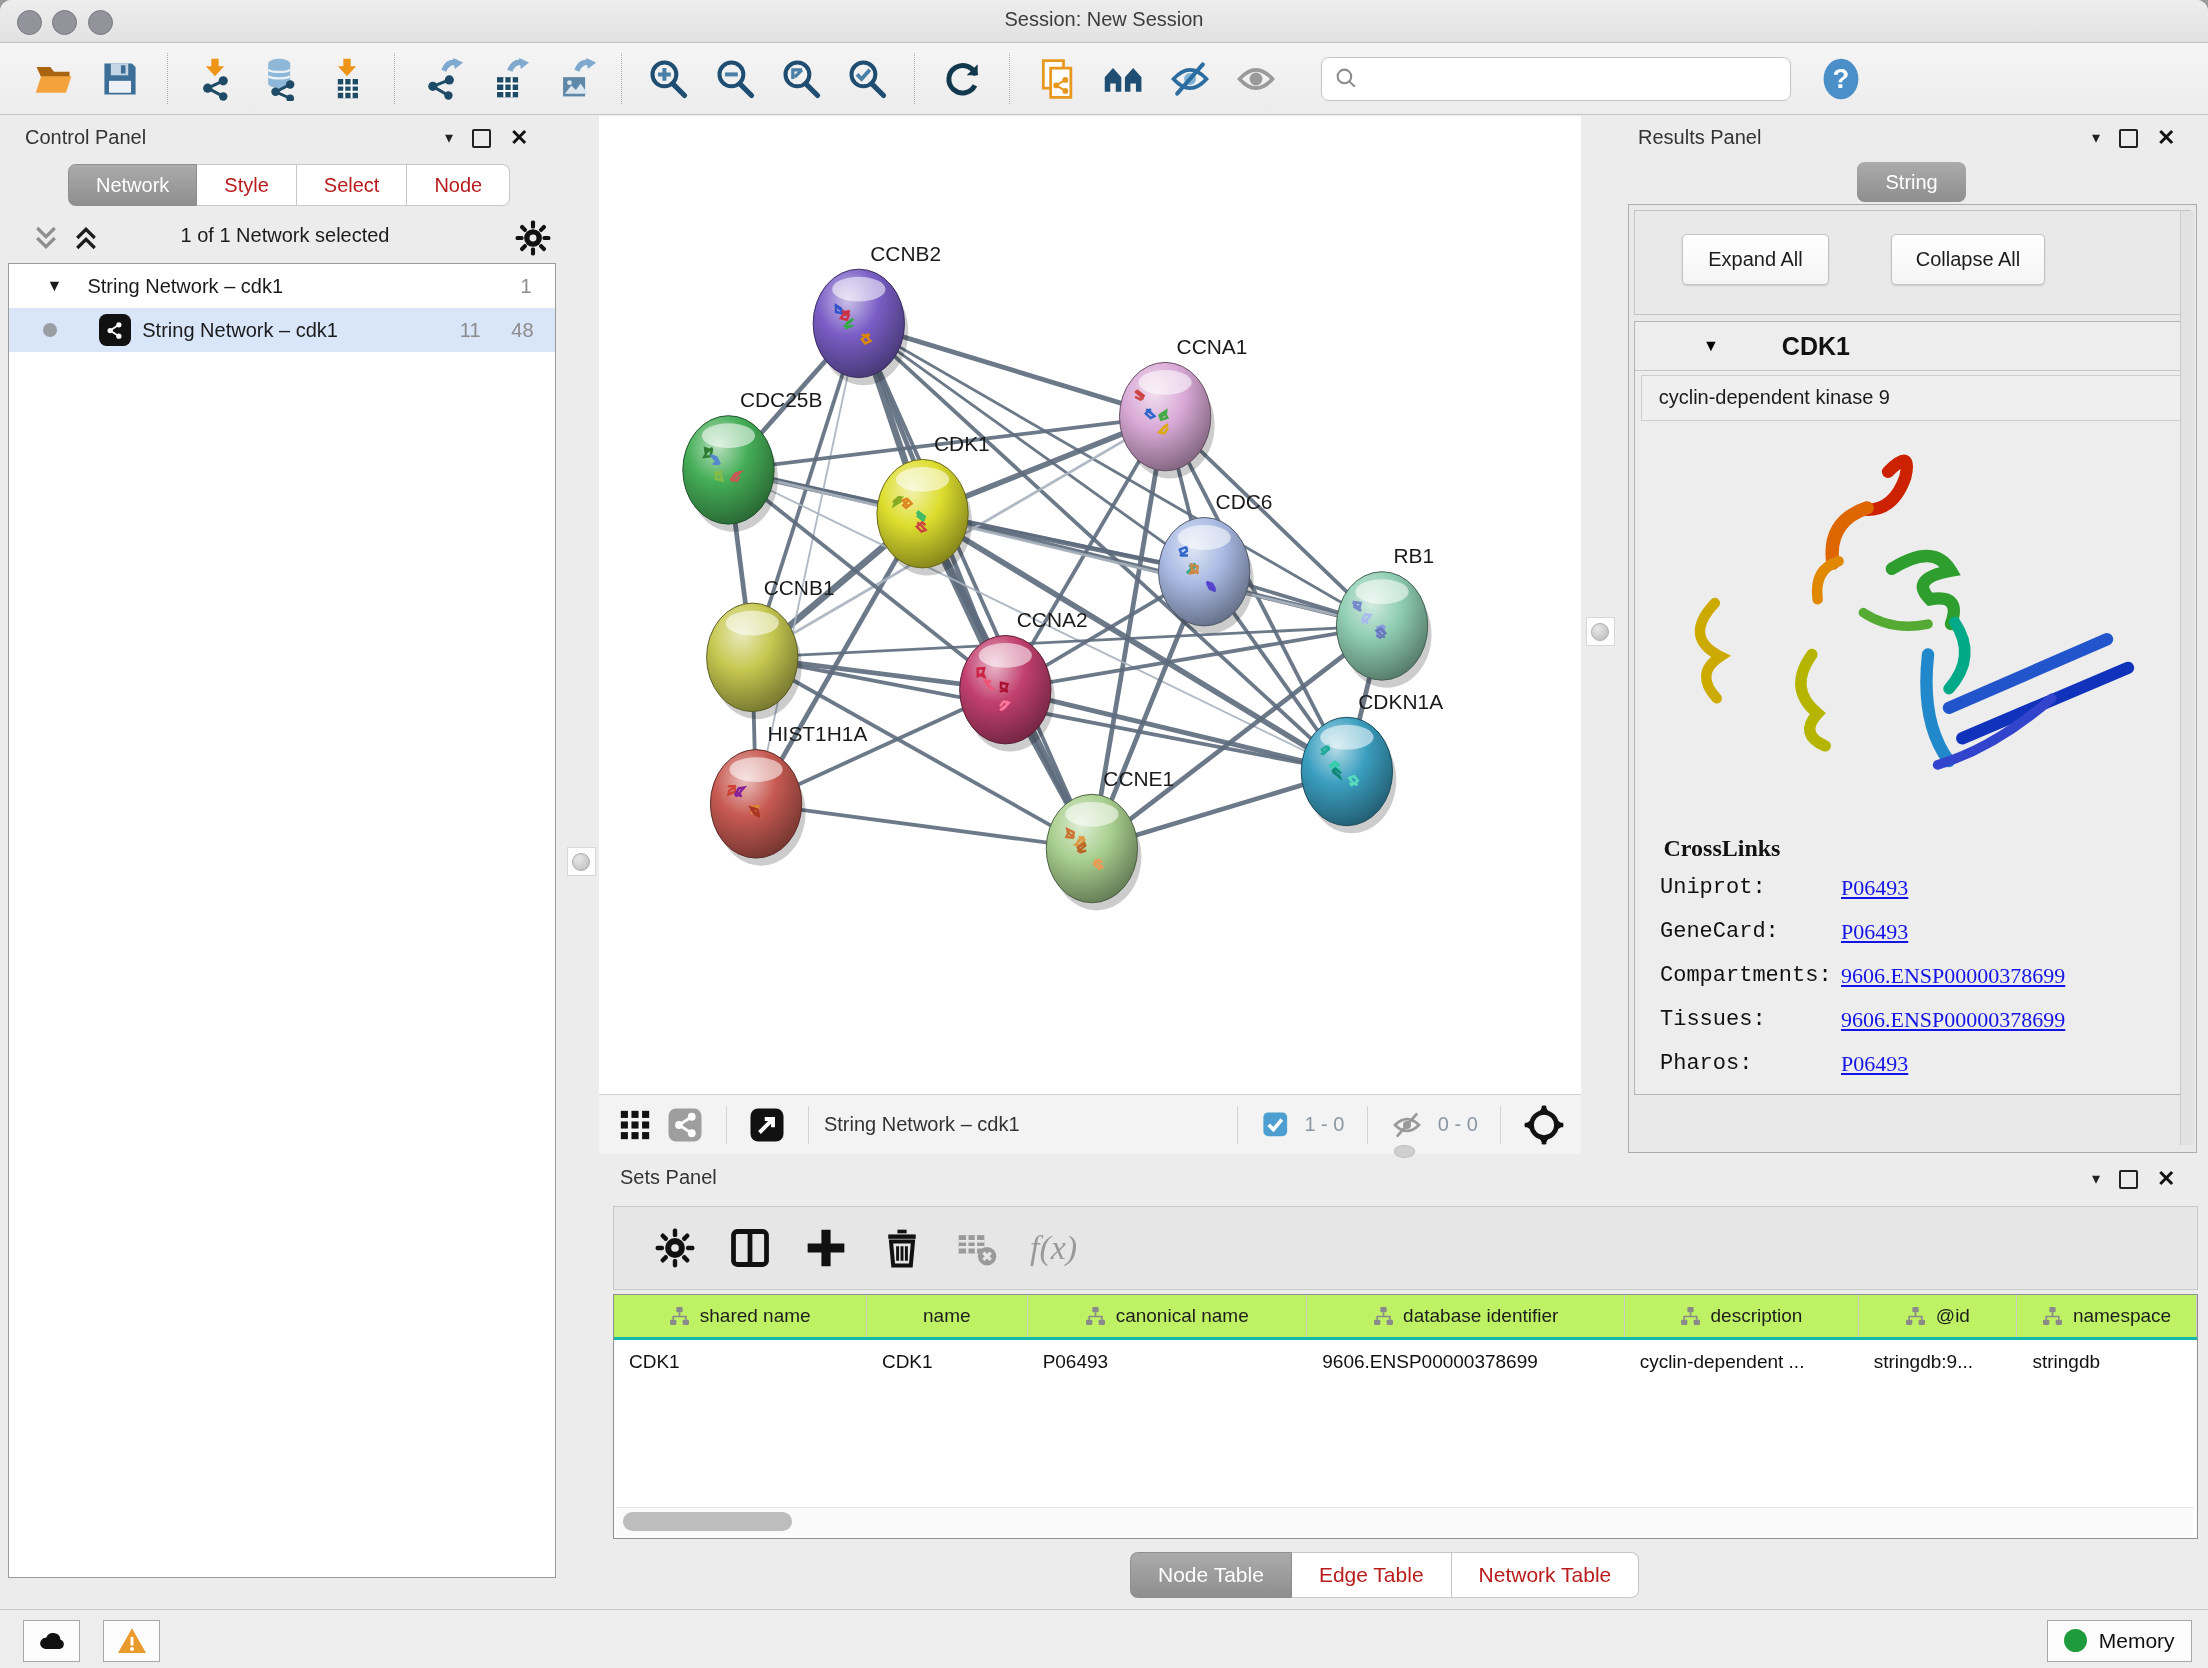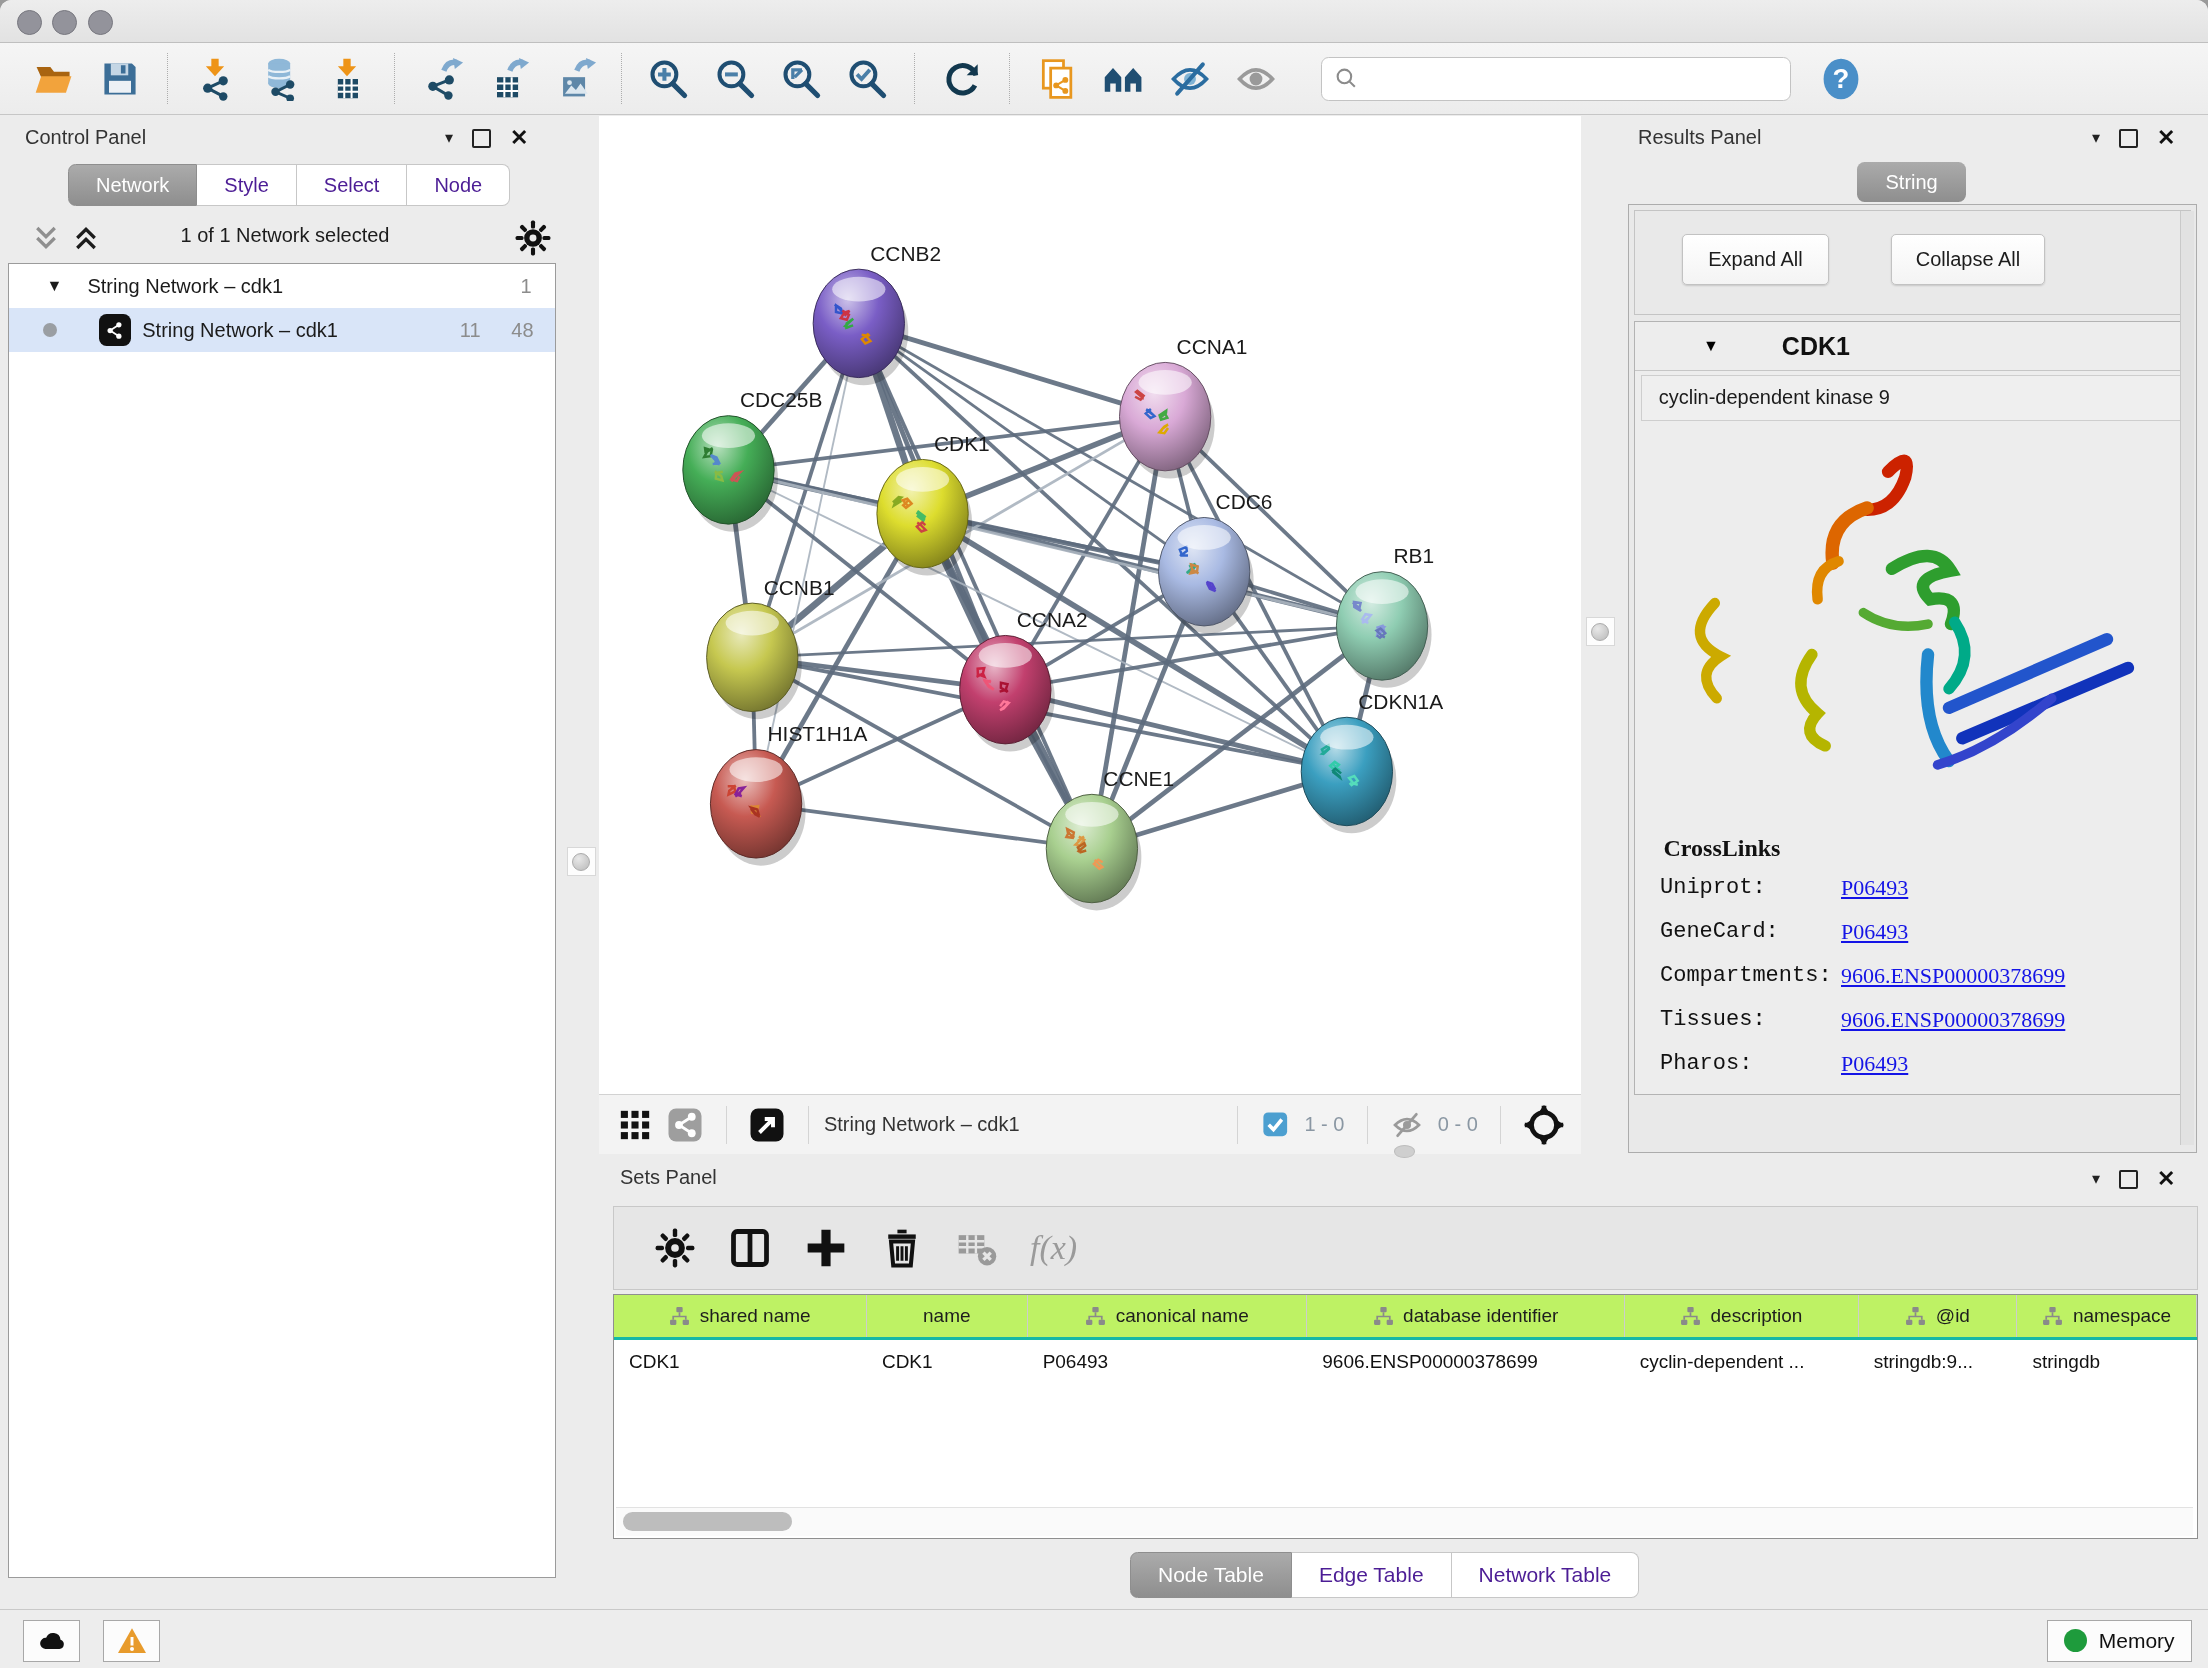--- a/index.html
+++ b/index.html
@@ -22,21 +22,21 @@
              border-radius:7.6px;display:flex;align-items:center;padding:0 11.4px;box-sizing:border-box;}
   .searchbox input{border:none;outline:none;font-size:19px;flex:1;margin-left:7.6px;font-family:"Liberation Sans",sans-serif;background:transparent;}
   
   .phead{font-size:20px;color:#333;}
   .winctl{display:flex;align-items:center;gap:19px;}
   .wc-tri{font-size:16px;color:#222;line-height:1;}
   .wc-box{width:15px;height:15px;border:2.4px solid #222;border-radius:1.9px;}
   .wc-x{font-size:22px;font-weight:700;color:#111;line-height:1;}
   .seg{display:flex;}
   .seg .tab{height:40px;padding:0 27px;background:#fff;border:1px solid #C7C7C7;border-left-width:0;
-            font-size:20px;color:#4c1d95;display:flex;align-items:center;}
+            font-size:20px;color:#b91c1c;display:flex;align-items:center;}
   .seg .tab:first-child{border-left-width:1px;border-radius:7.6px 0 0 7.6px;}
   .seg .tab:last-child{border-radius:0 7.6px 7.6px 0;}
   .seg .tab.active{background:linear-gradient(#ABABAB,#8E8E8E);color:#fff;border-color:#8E8E8E;}
   
   .ctl-list{left:7.6px;top:263px;width:546px;height:1313px;background:#fff;border:1px solid #9B9B9B;}
   .tree-row{position:relative;height:44px;display:flex;align-items:center;font-size:20px;color:#1b1b1b;}
   .tree-row.sel{background:#D9E5F8;}
   .badge-share{width:32px;height:32px;border-radius:7.6px;background:#111;display:flex;align-items:center;justify-content:center;}
   .graydot{width:14.3px;height:14.3px;border-radius:50%;background:#9A9EA3;}
   .cnt{color:#8C8C8C;}
@@ -94,20 +94,21 @@
 </style>
 </head>
 <body>
 
 <div id="app">
 
   <div class="abs titlebar">
     <span class="tlight" style="left:17px"></span>
     <span class="tlight" style="left:52px"></span>
     <span class="tlight" style="left:88px"></span>
+    <div class="wintitle">Session: New Session</div>
   </div>
 
   <div class="abs toolbar">
     <div class="ticon">
       <svg viewBox="0 0 48 48">
         <path d="M5 11h15l4 5h17v6H10z" fill="#A96410"></path>
           <path d="M10 21h33l-6 18H4z" fill="#F2A33C"></path>
       </svg>
       </div>
     <div class="ticon">

